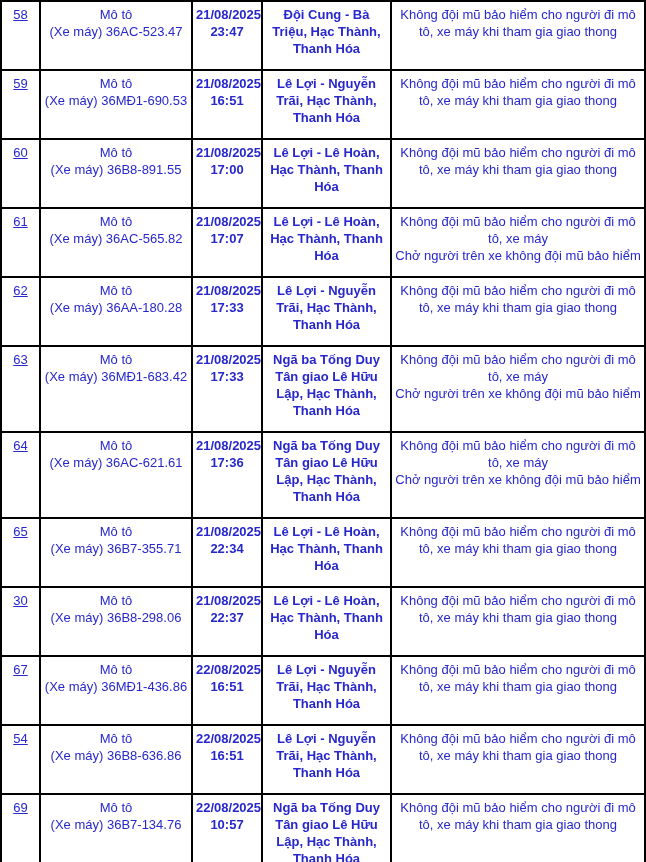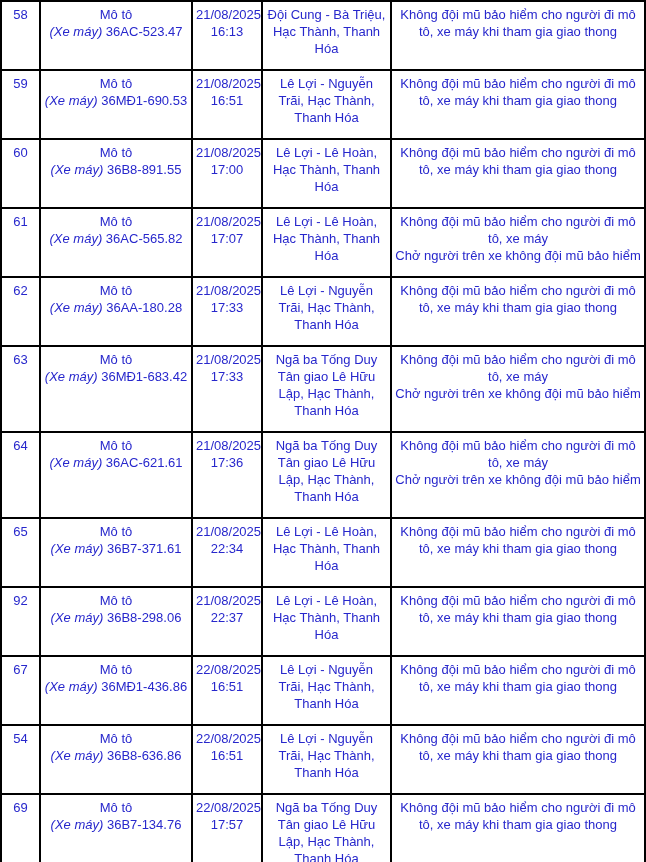--- a/index.html
+++ b/index.html
@@ -20,42 +20,42 @@
   }
   table.violations td{
     border:2px solid #000000;
     vertical-align:top;
     text-align:center;
     font-size:13px;
     line-height:17px;
     padding:4px 3px 12px 3px;
     word-wrap:break-word;
   }
-  td.col-no{width:31px;}
+  td.col-no{width:31px;text-decoration:underline;}
   td.col-vehicle{width:144px;}
-  td.col-datetime{width:62px;padding-left:1px;padding-right:1px;}
-  td.col-location{width:121px;}
+  td.col-datetime{width:62px;padding-left:1px;padding-right:1px;font-weight:bold;}
+  td.col-location{width:121px;font-weight:bold;}
   td.col-violation{}
-  .plate-label{font-style:italic;text-align:center;}
+  .plate-label{text-align:center;}
   .dt-line{white-space:nowrap;}
 </style>
 </head>
 <body style="color: rgb(39, 39, 204);">
 
 <table class="violations">
   <tbody id="rows-body">
       <tr>
     <td class="col-no">58</td>
     <td class="col-vehicle">
       <div>Mô tô</div>
       <div><span class="plate-label">(Xe máy)</span> <span>36AC-523.47</span></div>
     </td>
     <td class="col-datetime">
       <div class="dt-line">21/08/2025</div>
-      <div class="dt-line">16:13</div>
+      <div class="dt-line">23:47</div>
     </td>
     <td class="col-location">Đội Cung - Bà Triệu, Hạc Thành, Thanh Hóa</td>
     <td class="col-violation">
           <div>Không đội mũ bảo hiểm cho người đi mô tô, xe máy khi tham gia giao thong</div>
         </td>
   </tr>
       <tr>
     <td class="col-no">59</td>
     <td class="col-vehicle">
       <div>Mô tô</div>
@@ -145,33 +145,33 @@
     <td class="col-location">Ngã ba Tống Duy Tân giao Lê Hữu Lập, Hạc Thành, Thanh Hóa</td>
     <td class="col-violation">
           <div>Không đội mũ bảo hiểm cho người đi mô tô, xe máy</div>
           <div>Chở người trên xe không đội mũ bảo hiểm</div>
         </td>
   </tr>
       <tr>
     <td class="col-no">65</td>
     <td class="col-vehicle">
       <div>Mô tô</div>
-      <div><span class="plate-label">(Xe máy)</span> <span>36B7-371.61</span></div>
+      <div><span class="plate-label">(Xe máy)</span> <span>36B7-355.71</span></div>
     </td>
     <td class="col-datetime">
       <div class="dt-line">21/08/2025</div>
       <div class="dt-line">22:34</div>
     </td>
     <td class="col-location">Lê Lợi - Lê Hoàn, Hạc Thành, Thanh Hóa</td>
     <td class="col-violation">
           <div>Không đội mũ bảo hiểm cho người đi mô tô, xe máy khi tham gia giao thong</div>
         </td>
   </tr>
       <tr>
-    <td class="col-no">92</td>
+    <td class="col-no">30</td>
     <td class="col-vehicle">
       <div>Mô tô</div>
       <div><span class="plate-label">(Xe máy)</span> <span>36B8-298.06</span></div>
     </td>
     <td class="col-datetime">
       <div class="dt-line">21/08/2025</div>
       <div class="dt-line">22:37</div>
     </td>
     <td class="col-location">Lê Lợi - Lê Hoàn, Hạc Thành, Thanh Hóa</td>
     <td class="col-violation">
@@ -209,21 +209,21 @@
         </td>
   </tr>
       <tr>
     <td class="col-no">69</td>
     <td class="col-vehicle">
       <div>Mô tô</div>
       <div><span class="plate-label">(Xe máy)</span> <span>36B7-134.76</span></div>
     </td>
     <td class="col-datetime">
       <div class="dt-line">22/08/2025</div>
-      <div class="dt-line">17:57</div>
+      <div class="dt-line">10:57</div>
     </td>
     <td class="col-location">Ngã ba Tống Duy Tân giao Lê Hữu Lập, Hạc Thành, Thanh Hóa</td>
     <td class="col-violation">
           <div>Không đội mũ bảo hiểm cho người đi mô tô, xe máy khi tham gia giao thong</div>
         </td>
   </tr>
     </tbody>
 </table>
 
 </body></html>

